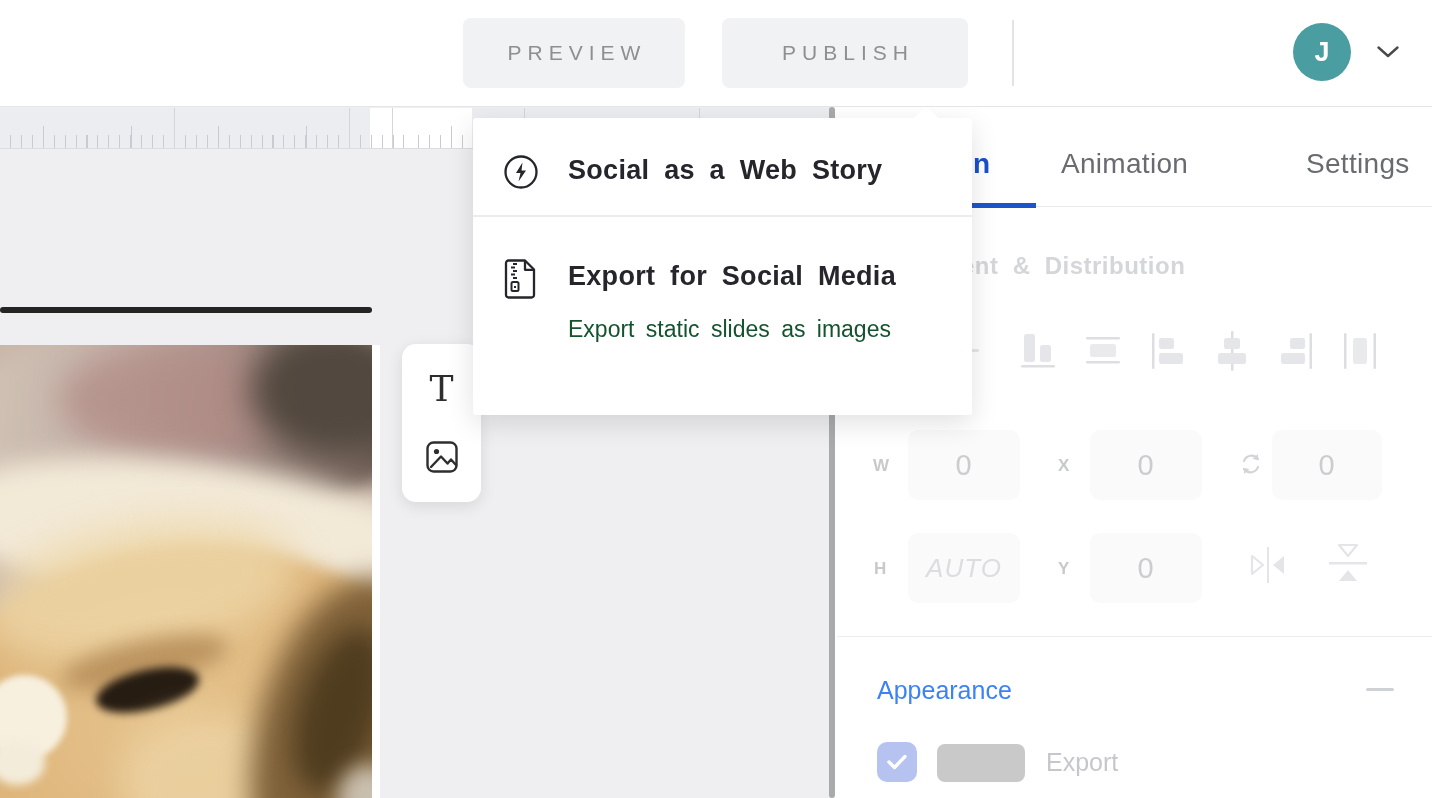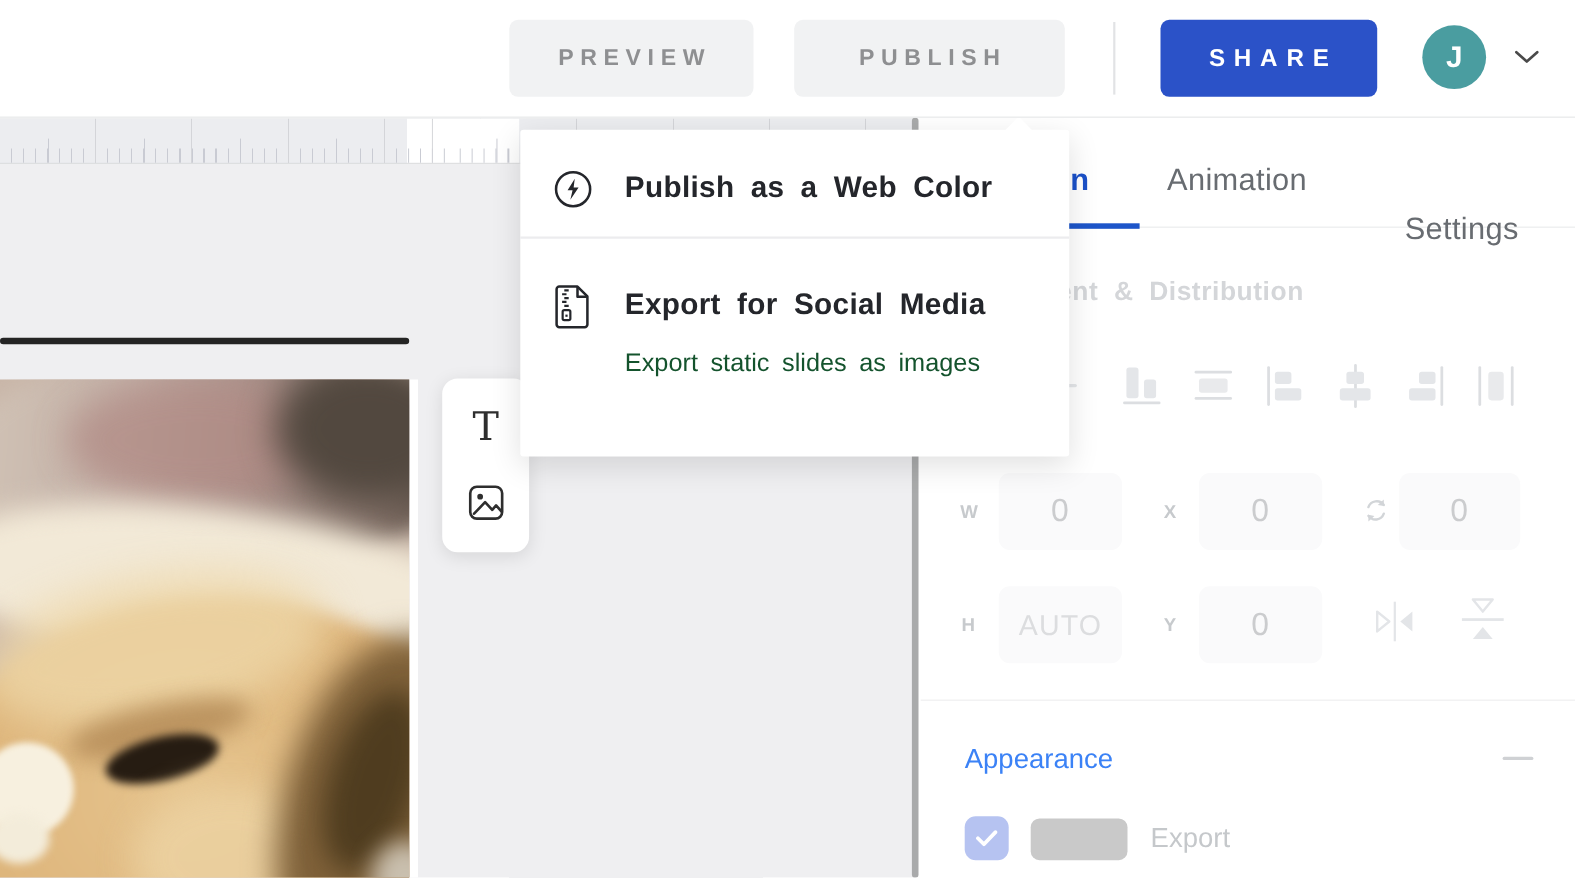--- a/index.html
+++ b/index.html
@@ -6,21 +6,21 @@
   html,body { width:1432px; height:798px; overflow:hidden; background:#fff;
               font-family:"Liberation Sans", sans-serif; }
   .screen { position:relative; width:1432px; height:798px; background:#fff; overflow:hidden; }
   .abs { position:absolute; }
 
   
   .topbar { left:0; top:0; width:1432px; height:107px; background:#fff;
             border-bottom:1px solid #e4e5e7; z-index:20; }
   .btn-gray { position:absolute; top:18px; height:70px; background:#f1f2f3; border:none;
               border-radius:8px; color:#8e8f91; font-family:"Liberation Sans",sans-serif;
-              font-weight:700; font-size:21px; letter-spacing:6px; text-indent:6px; cursor:pointer; }
+              font-weight:400; font-size:21px; letter-spacing:6px; text-indent:6px; cursor:pointer; }
   .btn-preview { left:463px; width:222px; }
   .btn-publish { left:722px; width:246px; }
   .topbar-vline { left:1012px; top:20px; width:2px; height:66px; background:#e2e3e5; }
   .btn-share { position:absolute; left:1055px; top:18px; width:197px; height:70px;
                background:#2b52c8; border:none; border-radius:8px; color:#fff;
                font-family:"Liberation Sans",sans-serif; font-weight:700; font-size:22px;
                letter-spacing:8px; text-indent:8px; cursor:pointer; }
   .avatar { left:1293px; top:23px; width:58px; height:58px; border-radius:50%;
             background:#4a9da0; color:#fff; font-size:27px; font-weight:600;
             display:flex; align-items:center; justify-content:center; cursor:pointer; }
@@ -162,21 +162,21 @@
       </svg>
     </div>
   </div>
 
   <div class="abs vdivider"></div>
 
   <div class="abs panel-bg"></div>
 
   <span class="tab tab-active-frag" style="left:973px;">n</span>
   <span class="tab" style="left:1061px;">Animation</span>
-  <span class="tab" style="left:1277px;margin-top:44px;">Settings</span>
+  <span class="tab" style="left:1306px;">Settings</span>
   <div class="abs tab-border"></div>
   <div class="abs tab-underline"></div>
 
   <span class="sec-title" style="left:961px; top:252px;">ent &amp; Distribution</span>
 
   <button class="align-ic" style="left:944px;">
     <svg width="36" height="42" viewBox="0 0 36 42">
       <rect x="1" y="19" width="34" height="3" rx="1.5" fill="#e4e6e9"></rect>
       <rect x="11" y="11" width="14" height="20" rx="3" fill="#e4e6e9"></rect>
     </svg>
@@ -232,21 +232,21 @@
     <svg width="24" height="26" viewBox="0 0 24 26" fill="none">
       <path d="M19 8 A8 8 0 0 0 5 10" stroke="#d2d5d8" stroke-width="2.2" stroke-linecap="round"></path>
       <path d="M5 18 A8 8 0 0 0 19 16" stroke="#d2d5d8" stroke-width="2.2" stroke-linecap="round"></path>
       <path d="M19 3 L19 9 L13.5 8 Z" fill="#d2d5d8"></path>
       <path d="M5 23 L5 17 L10.5 18 Z" fill="#d2d5d8"></path>
     </svg>
   </button>
   <div class="fld" style="left:1272px; top:430px; width:110px;">0</div>
 
   <span class="fld-label" style="left:874px; top:559px;">H</span>
-  <div class="fld" style="left:908px; top:533px; font-size:26px; color:#dcdddf;">AUTO</div>
+  <div class="fld" style="left:908px; top:533px; font-size:26px; color:#dcdddf;font-style:italic;">AUTO</div>
   <span class="fld-label" style="left:1058px; top:559px;">Y</span>
   <div class="fld" style="left:1090px; top:533px;">0</div>
 
   <button class="icon-btn" style="left:1246px; top:545px;">
     <svg width="44" height="40" viewBox="0 0 44 40" fill="none">
       <rect x="21" y="2" width="2" height="36" fill="#e3e5e8"></rect>
       <path d="M6 11 L17 20 L6 29 Z" stroke="#e3e5e8" stroke-width="2.2" fill="none" stroke-linejoin="round"></path>
       <path d="M38 11 L27 20 L38 29 Z" fill="#e3e5e8"></path>
     </svg>
   </button>
@@ -273,21 +273,21 @@
   <span class="abs color-label">Export</span>
 
   <div class="abs dropdown">
     <div class="dd-caret"></div>
 
     <div class="dd-item dd-item1">
       <svg style="position:absolute; left:30px; top:36px;" width="36" height="36" viewBox="0 0 36 36" fill="none">
         <circle cx="18" cy="18" r="15.5" stroke="#24262b" stroke-width="2.3"></circle>
         <path d="M19.5 8.5 L13 19 H17.5 L15.5 27.5 L23 16.5 H18.5 Z" fill="#24262b"></path>
       </svg>
-      <span class="dd-title" style="top:37px;">Publish as a Web Color</span>
+      <span class="dd-title" style="top:37px;">Social as a Web Story</span>
     </div>
 
     <div class="dd-divider"></div>
 
     <div class="dd-item dd-item2">
       <svg style="position:absolute; left:30px; top:44px;" width="34" height="40" viewBox="0 0 34 40" fill="none">
         <path d="M3 4 A2.5 2.5 0 0 1 5.5 1.5 H22 L31 10.5 V36 A2.5 2.5 0 0 1 28.5 38.5 H5.5 A2.5 2.5 0 0 1 3 36 Z" stroke="#24262b" stroke-width="2.3" stroke-linejoin="round"></path>
         <path d="M22 2 V10.8 H30.5" stroke="#24262b" stroke-width="2.3" stroke-linejoin="round"></path>
         <path d="M10 5 h4 M8 8.5 h4 M10 12 h4 M8 15.5 h4 M10 19 h4" stroke="#24262b" stroke-width="2"></path>
         <rect x="8.5" y="23" width="7" height="9" rx="1.5" stroke="#24262b" stroke-width="2"></rect>
@@ -295,21 +295,20 @@
       </svg>
       <span class="dd-title" style="top:46px;">Export for Social Media</span>
       <span class="dd-desc" style="top:101px;">Export static slides as images</span>
     </div>
   </div>
 
   <div class="abs topbar">
     <button class="btn-gray btn-preview">PREVIEW</button>
     <button class="btn-gray btn-publish">PUBLISH</button>
     <div class="abs topbar-vline"></div>
-    <button class="btn-share">SHARE</button>
     <div class="abs avatar">J</div>
     <div class="abs chev">
       <svg width="24" height="14" viewBox="0 0 24 14" fill="none">
         <path d="M2.5 2.5 L12 11 L21.5 2.5" stroke="#4a4a4a" stroke-width="2.4" stroke-linecap="round" stroke-linejoin="round"></path>
       </svg>
     </div>
   </div>
 
 </div>
 

